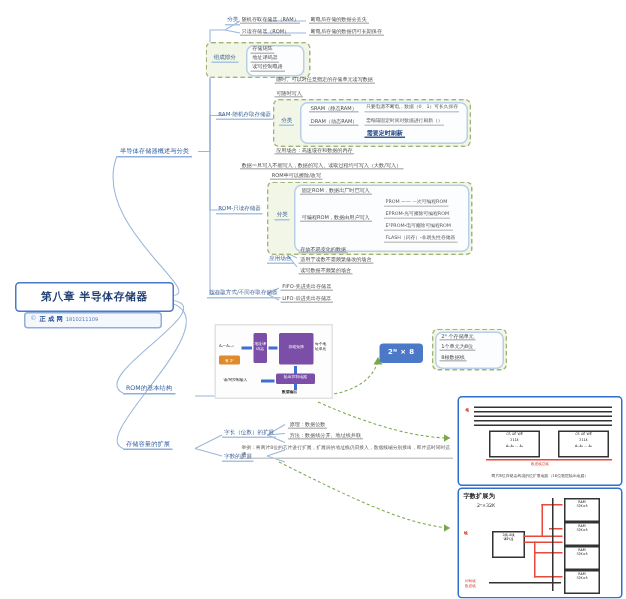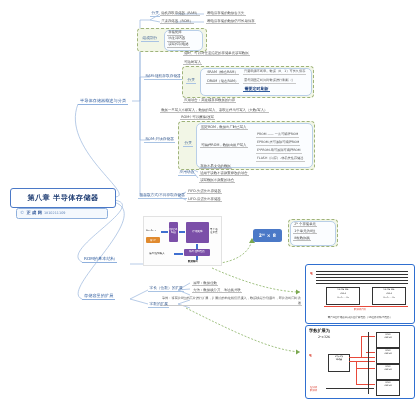--- a/index.html
+++ b/index.html
@@ -1,20 +1,20 @@
 <!DOCTYPE html>
 <html><head>
 <meta charset="utf-8">
 <style>
   html,body{margin:0;padding:0;background:#ffffff;}
   body{width:417px;height:399px;position:relative;overflow:hidden;
        font-family:"DejaVu Sans","Liberation Sans",sans-serif;color:#3a3a3a;}
   #map{position:absolute;inset:0;}
   svg.links{position:absolute;left:0;top:0;width:417px;height:399px;pointer-events:none;}
-  .node{position:absolute;white-space:nowrap;line-height:1;text-align:right;}
+  .node{position:absolute;white-space:nowrap;line-height:1;}
   .root{left:10px;top:188px;width:104px;height:18px;border:1.2px solid #4b79c7;
         border-radius:3px;background:#fff;display:flex;align-items:center;
         justify-content:center;font-size:7.2px;font-weight:bold;color:#1f3d73;
         letter-spacing:.4px;}
   .rootsub{left:16px;top:208px;width:92px;height:11px;border:.8px solid #8fb0dd;
         border-radius:2.5px;background:#f4f8fd;display:flex;align-items:center;
         gap:2px;padding-left:3px;box-sizing:border-box;}
   .rootsub .au{font-size:4.2px;color:#2a5296;font-weight:bold;}
   .rootsub .id{font-size:3.4px;color:#5a7fb5;}
   .rootsub .cc{font-size:4.4px;color:#7a9ccd;}

